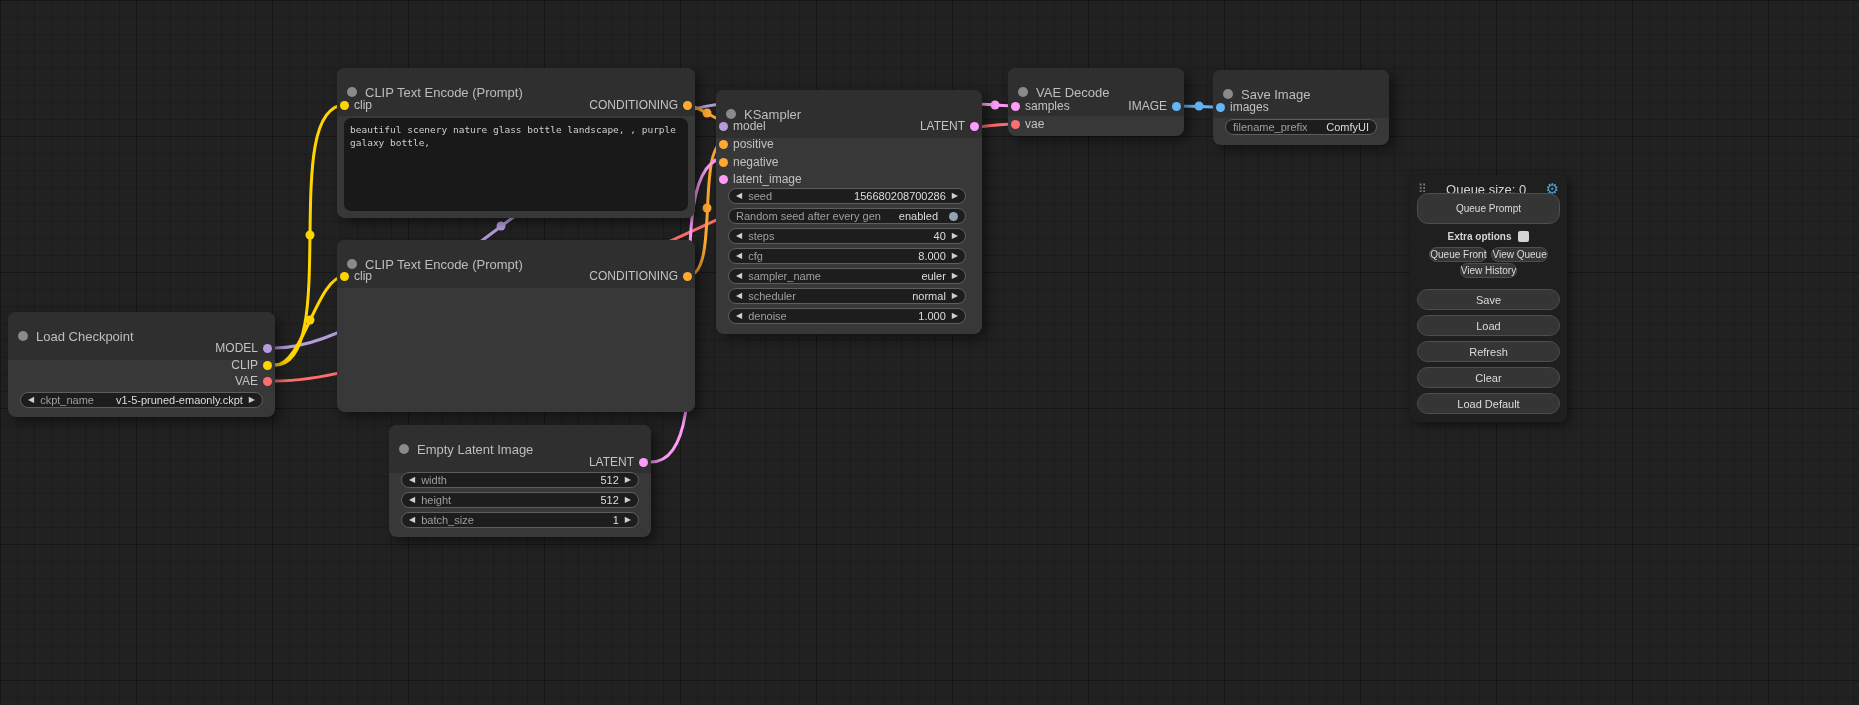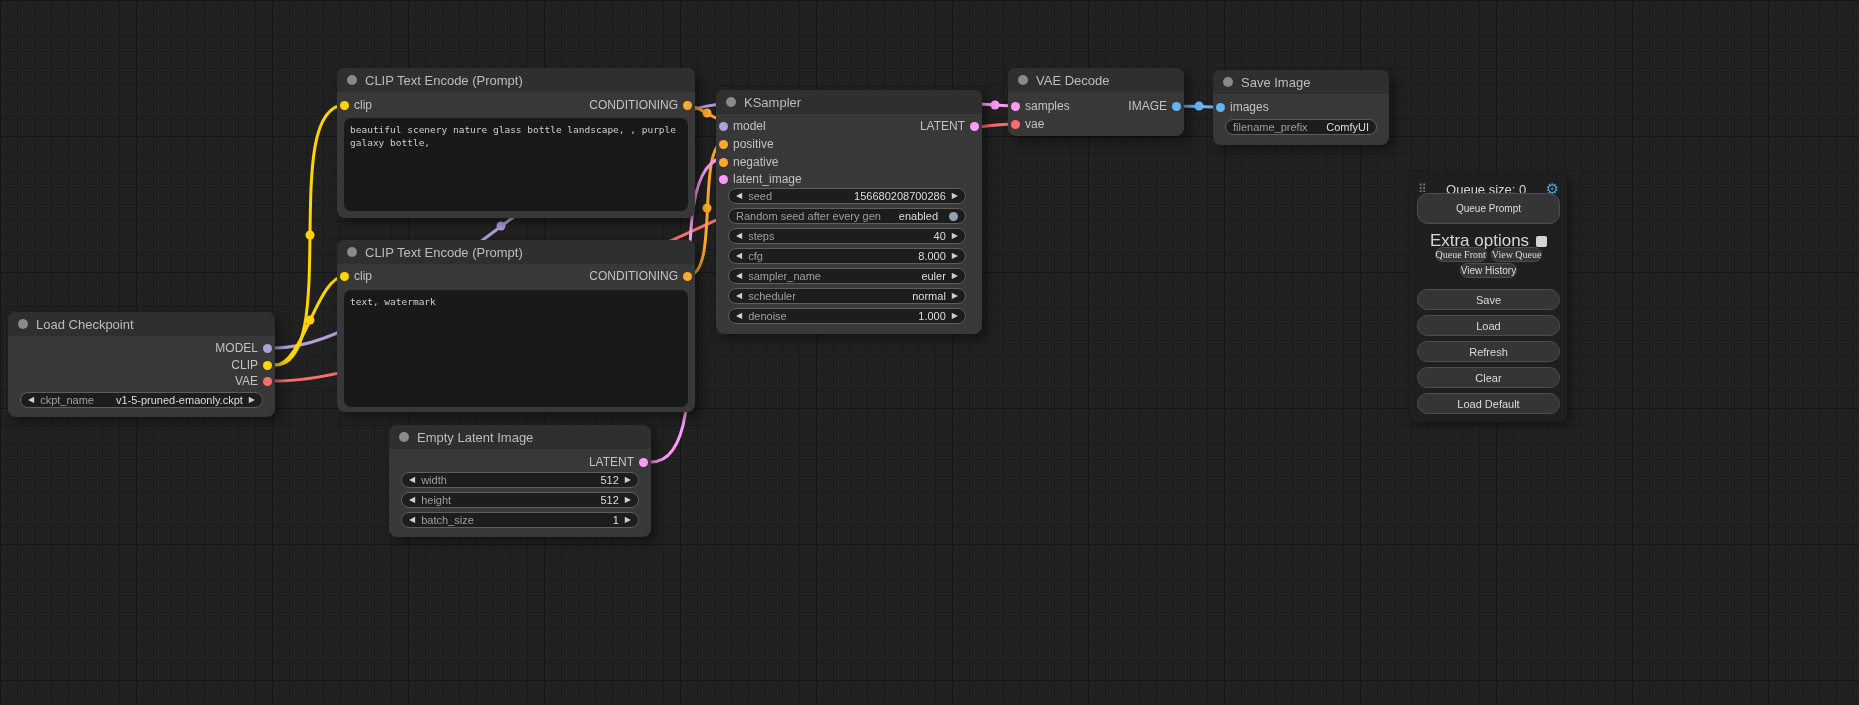--- a/index.html
+++ b/index.html
@@ -16,21 +16,21 @@
   }
   #wires { position:absolute; left:0; top:0; z-index:1; }
   #wires path { fill:none; stroke-width:3; stroke-linecap:round; }
 
   .node {
     position:absolute; z-index:2; background:#383838; border-radius:8px;
     box-shadow:5px 5px 12px rgba(0,0,0,.45); color:#c2c2c2;
   }
   .node-title {
     height:24px; background:#2f2f2f; border-radius:8px 8px 0 0;
-    display:flex; align-items:center; gap:8px; padding:0 10px;
+    display:flex; align-items:center; gap:8px; padding:12px 10px;
     font-size:13px; color:#bdbdbd; cursor:move;
   }
   .tdot { width:10px; height:10px; border-radius:50%; background:#8a8a8a; flex:none; }
 
   .slot { position:absolute; left:0; right:0; height:16px; display:flex; align-items:center; font-size:12px; color:#c2c2c2; }
   .slot .dot { width:9px; height:9px; border-radius:50%; position:absolute; top:3.5px; cursor:crosshair; }
   .slot.in  { justify-content:flex-start; padding-left:17px; }
   .slot.in .dot { left:3px; }
   .slot.out { justify-content:flex-end; padding-right:17px; }
   .slot.out .dot { right:3px; }
@@ -68,24 +68,24 @@
   }
   .menu-header { position:absolute; top:4px; left:0; right:0; height:20px; display:flex; align-items:center; padding:0 8px; box-sizing:border-box; }
   .drag-handle { color:#7a7a7a; font-size:12px; cursor:grab; flex:none; }
   .queue-size  { flex:1; text-align:center; font-size:13px; color:#d6d6d6; }
   .gear-icon   { font-size:15px; cursor:pointer; flex:none; }
   button.cbtn {
     background:#353535; border:1px solid #4e4e4e; border-radius:11px;
     color:#dcdcdc; font-family:inherit; cursor:pointer; padding:0;
   }
   #queue-prompt { position:absolute; top:18px; left:7px; width:143px; height:31px; font-size:10px; }
-  .extra-row { position:absolute; top:56px; left:0; right:0; display:flex; justify-content:center; align-items:center; gap:7px; font-size:17px; color:#d6d6d6; }
+  .extra-row { position:absolute; top:56px; left:0; right:0; display:flex; justify-content:center; align-items:center; gap:7px; font-size:10px; color:#d6d6d6;font-weight:bold; }
   .checkbox  { width:11px; height:11px; background:#d4d4d4; border-radius:2px; cursor:pointer; }
   .small-row { position:absolute; left:0; right:0; display:flex; justify-content:center; gap:4px; }
-  #row-queue   { top:72px;font-family:Liberation Serif, serif; }
+  #row-queue   { top:72px; }
   #row-history { top:88px; }
   .small-btn { font-size:10px; height:15px; border-radius:8px; padding:0 9px; line-height:12px; }
   .menu-btn  { position:absolute; left:7px; width:143px; height:21px; font-size:11px; }
   #btn-save    { top:114px; }
   #btn-load    { top:140px; }
   #btn-refresh { top:166px; }
   #btn-clear   { top:192px; }
   #btn-default { top:218px; }
 </style>
 </head>
@@ -162,21 +162,20 @@
       <span>CLIP Text Encode (Prompt)</span>
     </div>
     <div class="slot in" style="top:28px">
       <span class="dot" style="background: rgb(255, 213, 0);"></span>
       <span>clip</span>
     </div>
     <div class="slot out" style="top:28px">
       <span>CONDITIONING</span>
       <span class="dot" style="background: rgb(255, 169, 49);"></span>
     </div>
-    <textarea class="prompt" style="left: 7px; top: 50px; width: 344px; height: 117px;" spellcheck="false">text, watermark</textarea>
   </div>
 
   <div class="node" id="n-latent">
     <div class="node-title">
       <span class="tdot"></span>
       <span>Empty Latent Image</span>
     </div>
     <div class="slot out" style="top:29px">
       <span>LATENT</span>
       <span class="dot" style="background: rgb(255, 156, 249);"></span>

